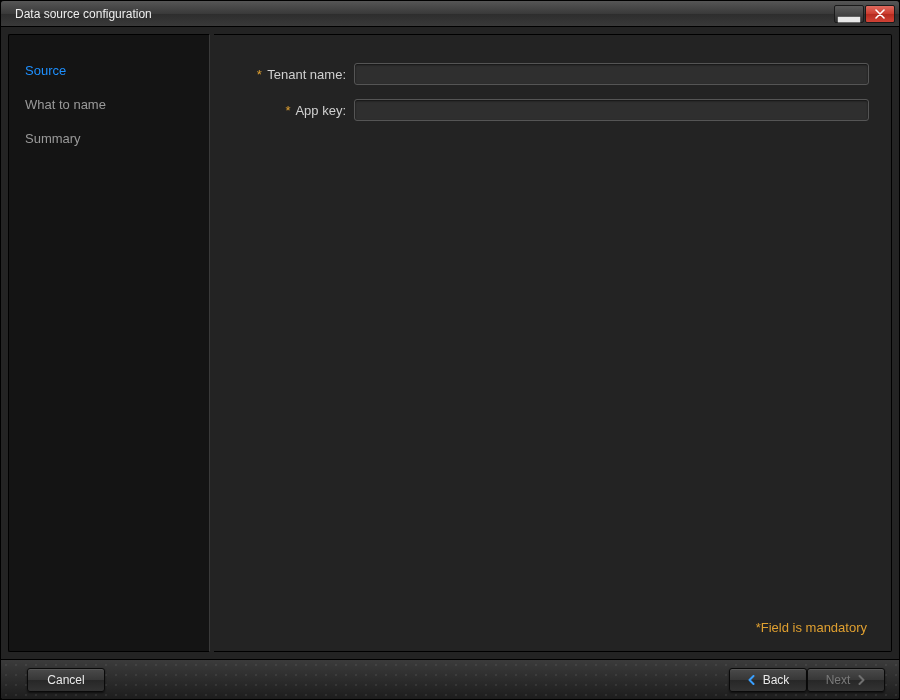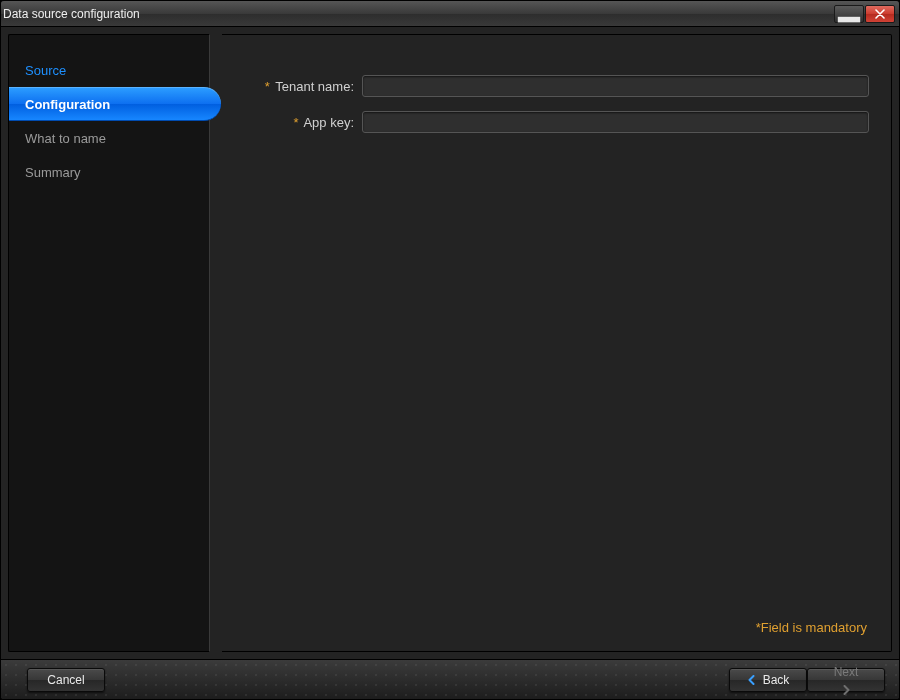--- a/index.html
+++ b/index.html
@@ -33,21 +33,21 @@
     border-radius:3px;
     display:flex;flex-direction:column;
     position:relative;
   }
   
   .titlebar{
     height:26px;
     background:linear-gradient(to bottom,#565656 0%,#3a3a3a 50%,#2d2d2d 51%,#393939 100%);
     border-bottom:1px solid #000;
     display:flex;align-items:center;
-    padding:0 0 0 2px;
+    padding:0 0 0 14px;
     color:#efefef;
     font-size:12px;
     border-radius:3px 3px 0 0;
   }
   .titlebar .spacer{flex:1;}
   .ctl{
     width:30px;height:18px;
     margin-left:1px;
     border:1px solid #1a1a1a;
     border-radius:2px;
@@ -56,21 +56,21 @@
     font-size:11px;
   }
   .ctl.min{background:linear-gradient(to bottom,#5b5b5b,#2f2f2f);}
   .ctl.close{
     background:linear-gradient(to bottom,#e06b5f 0%,#cc3b2e 50%,#b42b1f 51%,#d24235 100%);
     margin-right:4px;margin-left:1px;
   }
   .ctl.close svg{width:10px;height:10px;}
 
   
-  .body{flex:1;display:flex;background:var(--panel);padding:7px;gap:12px;}
+  .body{flex:1;display:flex;background:var(--panel);padding:7px;gap:4px;}
   .sidebar{
     width:202px;
     background:var(--sidebar);
     border:1px solid #000;
     border-right:1px solid #3a3a3a;
     border-radius:2px 0 0 2px;
     padding:18px 0;
   }
   .nav-item{
     display:flex;align-items:center;
@@ -92,21 +92,21 @@
     padding-right:28px;
     z-index:2;
   }
 
   .main{
     flex:1;
     background:var(--panel);
     border:1px solid #000;border-left:none;
     border-radius:0 2px 2px 0;
     position:relative;
-    padding:36px 22px;
+    padding:24px 22px;
   }
   .form-row{display:flex;align-items:center;height:30px;margin-bottom:6px;}
   .form-row label{width:110px;text-align:right;margin-right:8px;color:#d0d0d0;font-size:13px;}
   .form-row .req{color:var(--gold);margin-right:2px;}
   .form-row input{
     flex:1;height:22px;
     background:#2f2f2f;
     border:1px solid #555;
     border-radius:3px;
     box-shadow:inset 0 1px 2px rgba(0,0,0,0.6);
@@ -135,21 +135,21 @@
     padding:0 12px;
     border:1px solid #0a0a0a;
     border-radius:3px;
     background:linear-gradient(to bottom,#4a4a4a 0%,#373737 50%,#272727 51%,#333 100%);
     color:#e9e9e9;
     display:flex;align-items:center;justify-content:center;
     gap:6px;cursor:pointer;font-size:12px;
     box-shadow:0 1px 0 rgba(255,255,255,0.08) inset, 0 1px 2px rgba(0,0,0,0.6);
   }
   .btn:first-child{margin-left:12px;}
-  .btn.disabled{color:#7a7a7a;cursor:default;flex-direction:column;}
+  .btn.disabled{color:#7a7a7a;cursor:default;}
   .btn .chev{display:inline-flex;}
   .btn .chev svg{width:10px;height:10px;}
 </style>
 </head>
 <body>
 
 <div class="window">
 
   <div class="titlebar">
     <span>Data source configuration</span>
@@ -164,23 +164,20 @@
         <path d="M1 1 L9 9 M9 1 L1 9" stroke="#fff" stroke-width="1.6" stroke-linecap="round"></path>
       </svg>
     </div>
   </div>
 
   <div class="body">
 
     <div class="sidebar">
       <div class="nav-item link">
         <span>Source</span>
-      </div>
-      <div class="nav-item active">
-        <span>Configuration</span>
       </div>
       <div class="nav-item">
         <span>What to name</span>
       </div>
       <div class="nav-item">
         <span>Summary</span>
       </div>
     </div>
 
     <div class="main">

